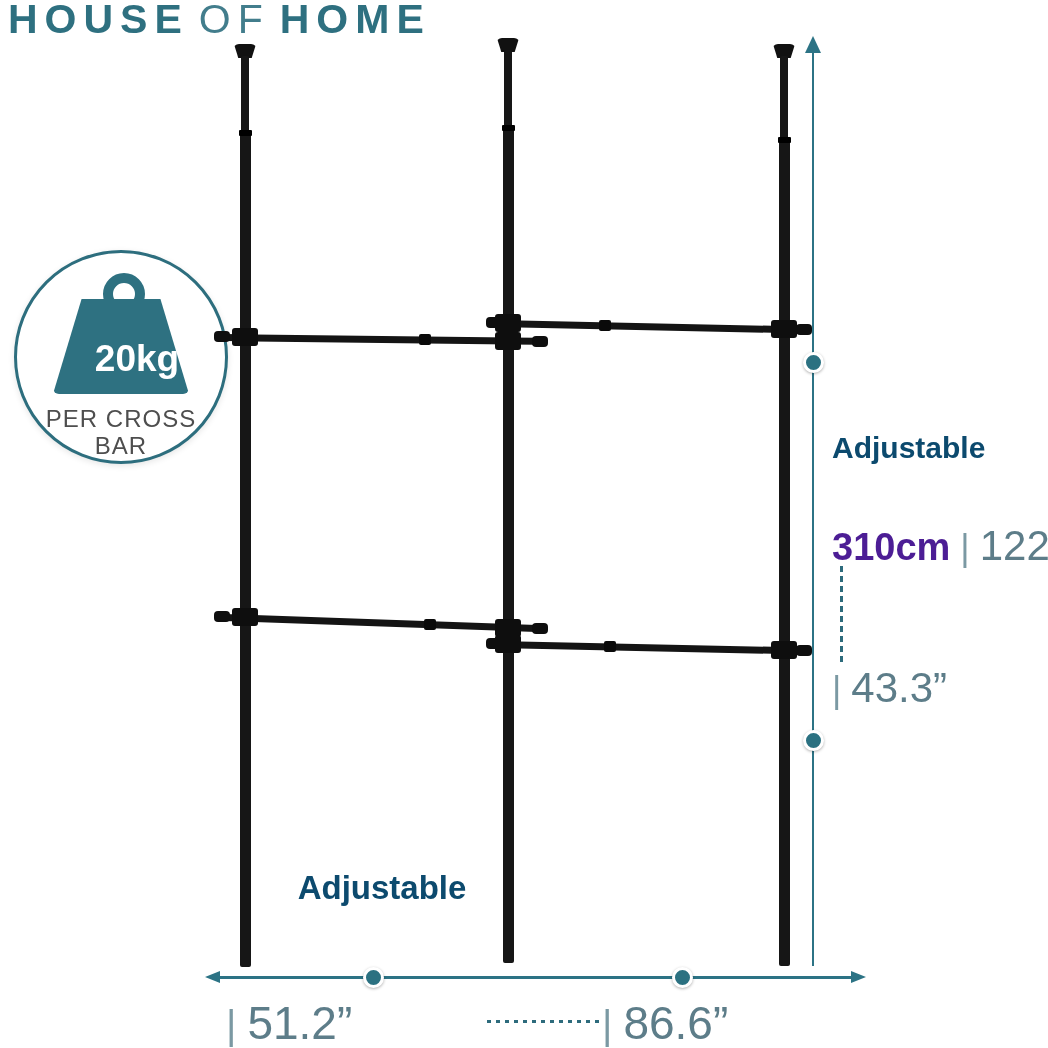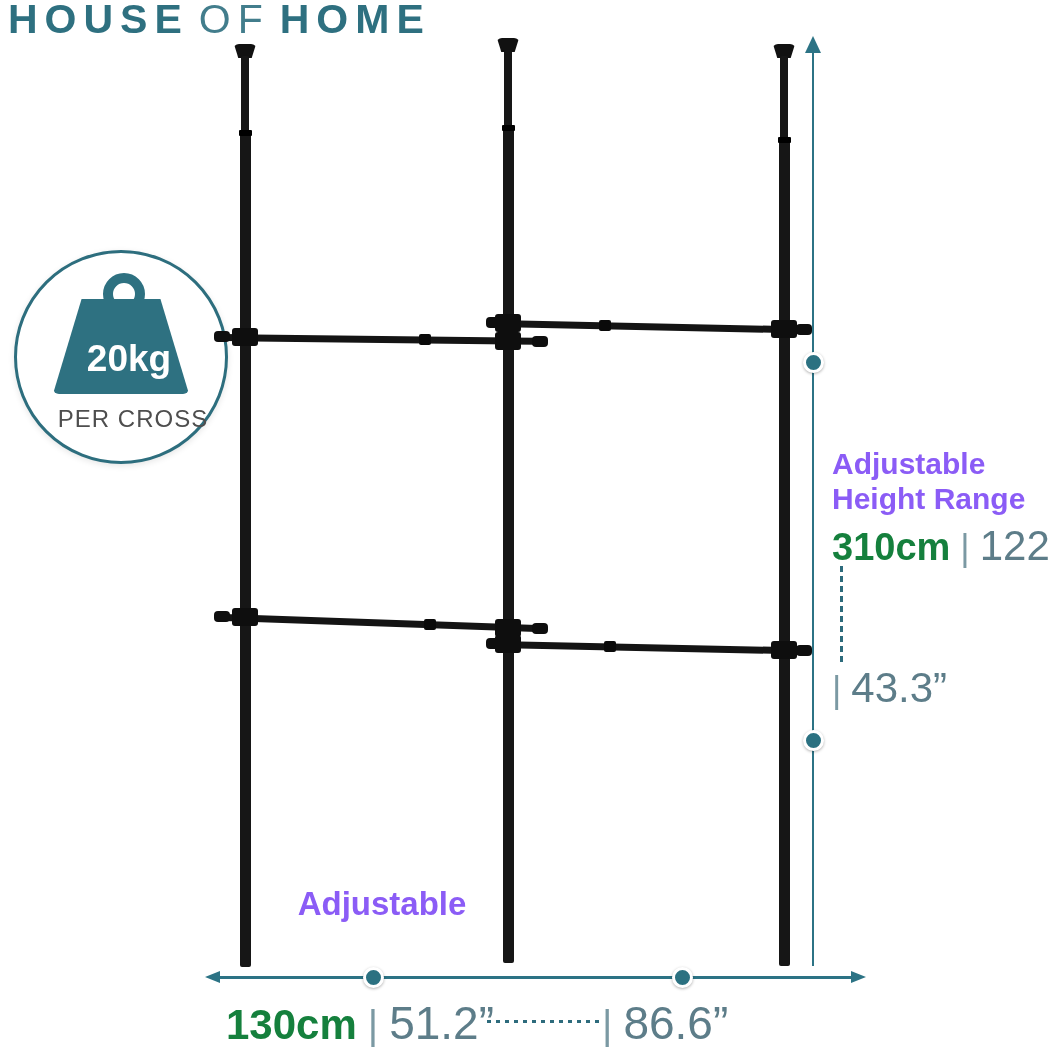--- a/index.html
+++ b/index.html
@@ -8,22 +8,22 @@
 
   
   .logo{position:absolute;left:8px;top:-4px;white-space:nowrap;color:#2e7080;font-size:41px;letter-spacing:7px;}
   .logo .heavy{font-weight:800;}
   .logo .light{font-weight:300;opacity:.9;margin:0 10px;}
 
   
   .badge{position:absolute;left:14px;top:250px;width:208px;height:208px;border:3.5px solid #2d6e7e;border-radius:50%;background:#fff;box-shadow:0 2px 6px rgba(0,0,0,.10);}
   .w-ring{position:absolute;left:86px;top:20px;width:22px;height:22px;border:10px solid #2e7181;border-radius:50%;}
   .w-trap{position:absolute;left:36px;top:46px;width:136px;height:95px;background:#2e7181;clip-path:polygon(21% 0,79% 0,100% 100%,0 100%);border-radius:6px;}
-  .w-kg{position:absolute;left:8px;top:85px;width:208px;text-align:center;color:#fff;font-size:37px;font-weight:800;}
-  .badge-caption{position:absolute;left:12px;top:152px;width:208px;text-align:center;color:#4e4e4e;font-size:24px;font-weight:400;line-height:27px;letter-spacing:1px;}
+  .w-kg{position:absolute;left:16px;top:85px;width:208px;text-align:center;color:#fff;font-size:37px;font-weight:800;}
+  .badge-caption{position:absolute;left:0;top:152px;width:208px;text-align:center;color:#4e4e4e;font-size:24px;font-weight:400;line-height:27px;letter-spacing:1px;}
 
   
   .pole,.cap,.bar,.clamp,.stub,.collar,.joint{position:absolute;}
   .pole{background:#161616;border-radius:2px;}
   .cap{width:24px;height:14px;background:#111;clip-path:polygon(4% 0,96% 0,78% 100%,22% 100%);border-radius:6px 6px 0 0;}
   .bar{height:7px;background:#141414;border-radius:3px;transform-origin:left center;}
   .clamp{width:26px;height:18px;background:#0e0e0e;border-radius:3px;}
   .stub{width:16px;height:11px;background:#0e0e0e;border-radius:4px;}
   .collar{width:12px;height:11px;background:#0a0a0a;border-radius:2px;}
   .joint{width:13px;height:6px;background:#000;border-radius:1px;}
@@ -34,25 +34,25 @@
   .tri{position:absolute;width:0;height:0;}
   .tri-up{left:805px;top:36px;border-left:8px solid transparent;border-right:8px solid transparent;border-bottom:17px solid #2c7385;}
   .tri-left{left:205px;top:971px;border-top:6.5px solid transparent;border-bottom:6.5px solid transparent;border-right:15px solid #2c7385;}
   .tri-right{left:851px;top:971px;border-top:6.5px solid transparent;border-bottom:6.5px solid transparent;border-left:15px solid #2c7385;}
   .dot{position:absolute;width:15px;height:15px;background:#2b7181;border:3px solid #fff;border-radius:50%;box-shadow:0 1px 3px rgba(0,0,0,.3);}
 
   .vdots{position:absolute;left:840px;top:566px;width:3px;height:96px;background:repeating-linear-gradient(to bottom,#2d6b7c 0 6px,transparent 6px 10px);}
   .hdots{position:absolute;left:487px;top:1020px;width:112px;height:3px;background:repeating-linear-gradient(to right,#2d6b7c 0 4px,transparent 4px 9px);}
 
   
-  .title{position:absolute;color:#8b5cf6;font-weight:700;margin-top:16px;}
+  .title{position:absolute;color:#0c4a6e;font-weight:700;}
   .height-title{left:832px;top:430px;font-size:30px;line-height:35px;text-align:left;}
   .width-title{left:232px;top:868px;width:300px;font-size:33px;line-height:39px;text-align:center;}
   .mrow{position:absolute;display:flex;align-items:baseline;white-space:nowrap;}
-  .mrow .cm{color:#15803d;font-weight:700;}
+  .mrow .cm{color:#4c1d95;font-weight:700;}
   .mrow .sep{color:#7b99a3;font-weight:300;}
   .mrow .inch{color:#5d7d89;font-weight:400;}
   .row-hmax{left:832px;top:522px;gap:10px;}
   .row-hmin{left:832px;top:664px;gap:10px;}
   .row-hmax .cm,.row-hmin .cm{font-size:38px;}
   .row-hmax .sep,.row-hmin .sep{font-size:36px;}
   .row-hmax .inch,.row-hmin .inch{font-size:42px;}
   .row-wleft{left:226px;top:996px;gap:11px;}
   .row-wright{left:602px;top:996px;gap:11px;}
   .row-wleft .cm,.row-wright .cm{font-size:42px;}
@@ -65,20 +65,21 @@
 <div class="canvas">
 
   <div class="logo"><span class="heavy">HOUSE</span><span class="light">OF</span><span class="heavy">HOME</span></div>
 
   <div class="badge">
     <div class="w-ring"></div>
     <div class="w-trap"></div>
     <div class="w-kg">20kg</div>
     <div class="badge-caption">
       <div>PER CROSS</div>
+      <div>BAR</div>
     </div>
   </div>
 
   <div class="cap" style="left:233px;top:44px;"></div>
   <div class="pole" style="left:241px;top:56px;width:8px;height:77px;"></div>
   <div class="pole" style="left:240px;top:133px;width:11px;height:834px;"></div>
   <div class="joint" style="left:239px;top:130px;"></div>
 
   <div class="cap" style="left:496px;top:38px;"></div>
   <div class="pole" style="left:504px;top:50px;width:8px;height:78px;"></div>
@@ -127,37 +128,35 @@
   <div class="hline"></div>
   <div class="tri tri-right"></div>
   <div class="dot" style="left:363px;top:967px;"></div>
   <div class="dot" style="left:672px;top:967px;"></div>
 
   <div class="vdots"></div>
   <div class="hdots"></div>
 
   <div class="title height-title">
     <div>Adjustable</div>
-    <div>Height Range</div>
   </div>
   <div class="mrow row-hmax">
     <span class="cm">310cm</span>
     <span class="sep">|</span>
     <span class="inch">122”</span>
   </div>
   <div class="mrow row-hmin">
     <span class="sep">|</span>
     <span class="inch">43.3”</span>
   </div>
 
   <div class="title width-title">
     <div>Adjustable</div>
   </div>
   <div class="mrow row-wleft">
-    <span class="cm">130cm</span>
     <span class="sep">|</span>
     <span class="inch">51.2”</span>
   </div>
   <div class="mrow row-wright">
     <span class="sep">|</span>
     <span class="inch">86.6”</span>
   </div>
 
 </div>
 

